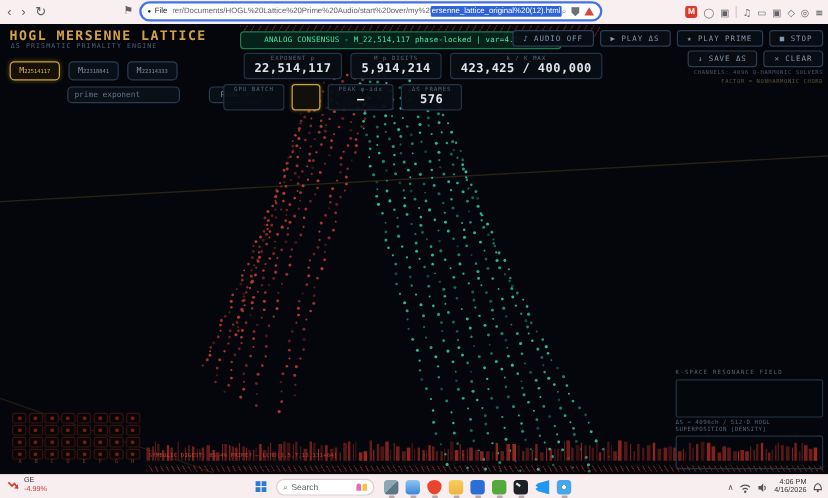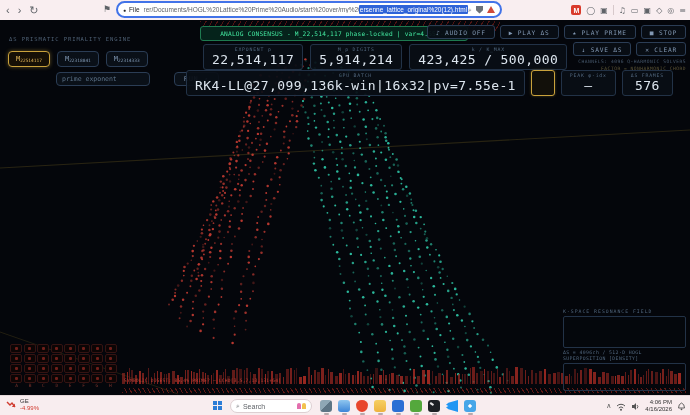--- a/index.html
+++ b/index.html
@@ -38,21 +38,21 @@
   .inputrow{position:absolute;left:8px;top:52px;z-index:3;display:flex;gap:24px;margin-left:48px;}
   .prime-input{width:94px;height:14px;background:#0a1018;border:1px solid #2b3d55;border-radius:4px;color:#9fb2c8;font-size:6.5px;font-family:inherit;padding:0 5px;}
   .prime-input::placeholder{color:#5d7389;}
   .runbtn{height:14px;background:#0a1018;border:1px solid #2b3d55;border-radius:4px;color:#7e95b0;font-size:6.5px;padding:0 9px;font-family:inherit;letter-spacing:1px;cursor:pointer;}
 
   .consensus{position:absolute;left:200px;top:6px;z-index:3;width:268px;height:15px;background:#05231b;border:1px solid #1e7a50;border-radius:3px;color:#43e8a0;font-size:6.2px;display:flex;align-items:center;justify-content:center;letter-spacing:.2px;white-space:nowrap;}
   .statsrow1{position:absolute;left:203px;top:24px;z-index:3;display:flex;gap:7px;}
   .statsrow2{position:absolute;left:186px;top:50px;z-index:3;display:flex;gap:6px;align-items:stretch;}
   .statbox{background:rgba(9,14,21,.93);border:1px solid #223247;border-radius:3px;padding:2px 8px;text-align:center;}
   .slabel{font-size:4.8px;color:#51677e;letter-spacing:.8px;white-space:nowrap;}
-  .sval{font-size:13px;color:#dde6ef;font-weight:normal;letter-spacing:.4px;white-space:nowrap;}
+  .sval{font-size:10px;color:#dde6ef;font-weight:bold;letter-spacing:.4px;white-space:nowrap;}
   .goldpill{width:24px;border:1px solid #c9a23c;border-radius:3px;background:#12100a;box-shadow:0 0 3px rgba(201,162,60,.35);}
 
   .btnrow1{position:absolute;right:4px;top:5px;z-index:3;display:flex;gap:5px;}
   .btnrow2{position:absolute;right:4px;top:22px;z-index:3;display:flex;gap:5px;}
   .hudbtn{background:rgba(9,14,21,.93);border:1px solid #2b3d55;border-radius:3px;color:#8298b3;font-size:6.2px;height:14px;padding:0 8px;letter-spacing:.8px;font-family:inherit;white-space:nowrap;cursor:pointer;}
   .channels{position:absolute;right:4px;top:39px;z-index:3;text-align:right;font-size:4.6px;color:#46586c;letter-spacing:.5px;line-height:1.5;}
   .channels .l2{color:#5d5536;}
 
   .ktitle{position:absolute;left:563px;top:289px;z-index:3;font-size:4.8px;color:#51677e;letter-spacing:1px;}
   .kbox1{position:absolute;left:563px;top:296px;z-index:3;width:123px;height:32px;border:1px solid #223247;border-radius:2px;background:rgba(6,10,16,.4);}
@@ -935,20 +935,21 @@
         <circle cx="488.0" cy="325.6" r="1.10" fill="#2ec4a5" fill-opacity="0.46"></circle>
         <circle cx="490.6" cy="332.3" r="0.81" fill="#2ec4a5" fill-opacity="0.78"></circle>
         <circle cx="492.7" cy="339.8" r="1.18" fill="#2ec4a5" fill-opacity="0.94"></circle>
         <circle cx="496.8" cy="347.4" r="1.30" fill="#2ec4a5" fill-opacity="0.90"></circle>
         <circle cx="502.7" cy="354.4" r="1.08" fill="#2ec4a5" fill-opacity="0.67"></circle>
         <circle cx="507.6" cy="360.6" r="0.84" fill="#2ec4a5" fill-opacity="0.33"></circle>
       </svg>
     <div class="tophatch"></div>
     <div class="bottomhatch"></div>
 
+    <div class="title">HOGL MERSENNE LATTICE</div>
     <div class="subtitle">ΔS PRISMATIC PRIMALITY ENGINE</div>
     <div class="chips" id="chips">
         <button class="chip active">
           <span>M</span>
           <sub>22514117</sub>
         </button>
         <button class="chip">
           <span>M</span>
           <sub>22318841</sub>
         </button>
@@ -967,27 +968,26 @@
         <div class="statbox">
           <div class="slabel">EXPONENT p</div>
           <div class="sval">22,514,117</div>
         </div>
         <div class="statbox">
           <div class="slabel">M_p DIGITS</div>
           <div class="sval">5,914,214</div>
         </div>
         <div class="statbox">
           <div class="slabel">k / K_MAX</div>
-          <div class="sval">423,425 / 500,000</div>
+          <div class="sval">423,425 / 400,000</div>
         </div>
       </div>
     <div class="statsrow2" id="stats-row2">
         <div class="statbox">
           <div class="slabel">GPU BATCH</div>
-          <div class="sval">RK4-LL@27,099,136k-win|16x32|pv=7.55e-1</div>
         </div>
         <div class="goldpill"></div>
         <div class="statbox">
           <div class="slabel">PEAK φ-idx</div>
           <div class="sval">—</div>
         </div>
         <div class="statbox">
           <div class="slabel">ΔS FRAMES</div>
           <div class="sval">576</div>
         </div>

